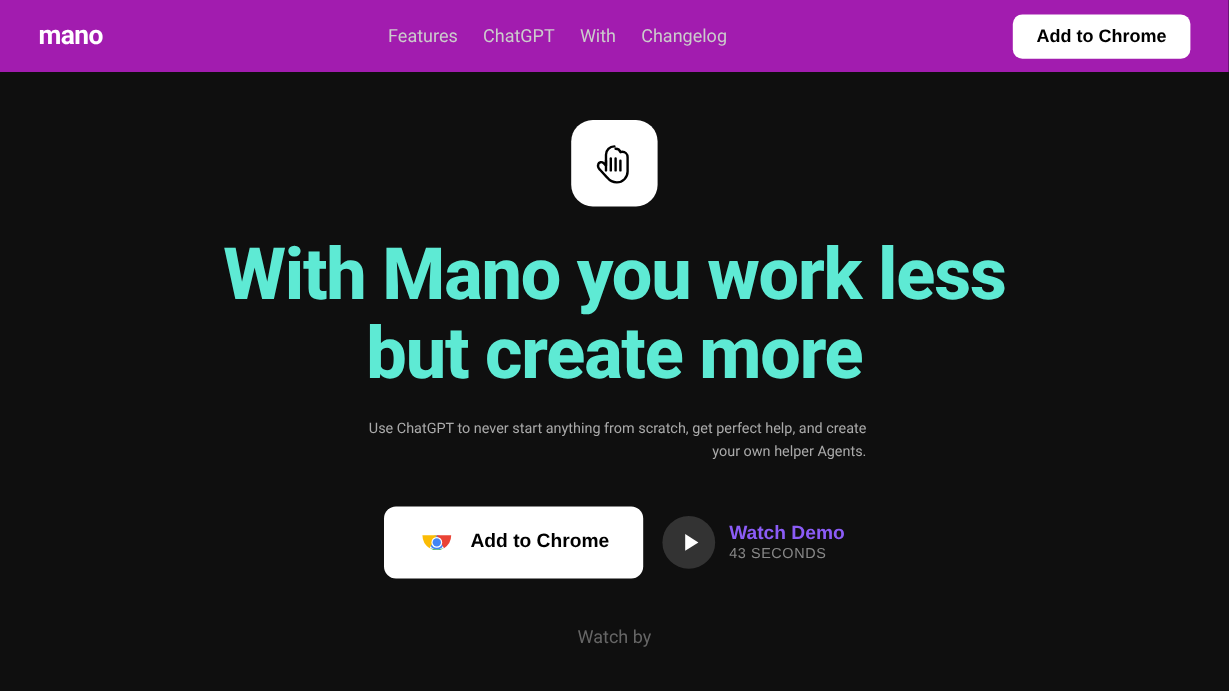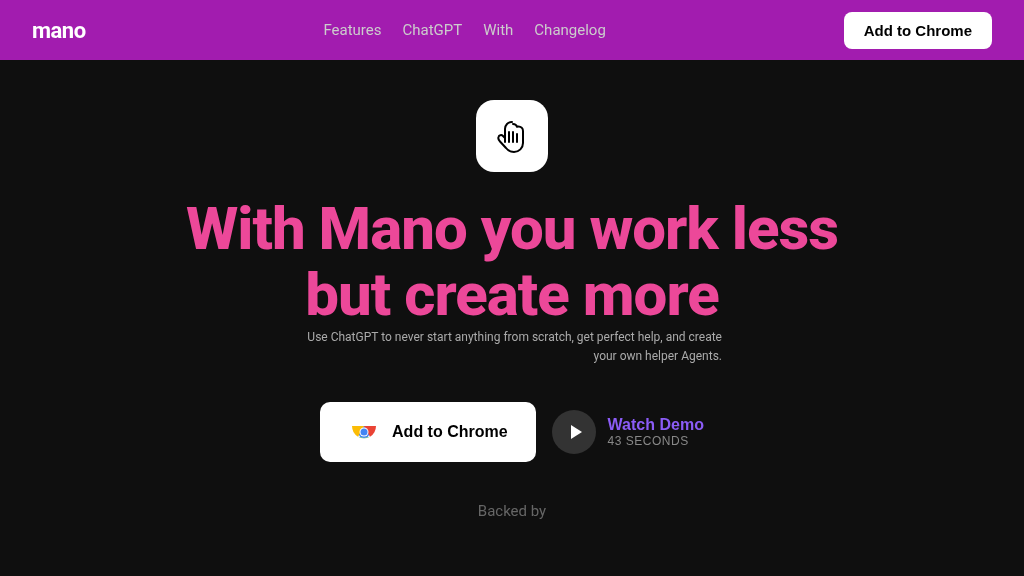--- a/index.html
+++ b/index.html
@@ -82,22 +82,23 @@
     .app-icon svg {
       width: 44px;
       height: 44px;
     }
 
     
     .hero-title {
       font-size: 60px;
       font-weight: 800;
       line-height: 1.1;
-      color: #ec4899;
+      color: #5eead4;
       max-width: 700px;
+      margin-bottom: 20px;
       letter-spacing: -1px;
     }
 
     .hero-subtitle {
       font-size: 12px;
       color: #aaaaaa;
       line-height: 1.6;
       max-width: 420px;
       margin-bottom: 36px;
       text-align: right;
@@ -240,15 +241,15 @@
         </svg>
       </div>
       <div class="demo-text">
         <div class="demo-title">Watch Demo</div>
         <div class="demo-sub">43 SECONDS</div>
       </div>
     </button>
 
   </div>
 
-  <div class="backed-by">Backed by</div>
+  <div class="backed-by">Watch by</div>
 
 </main>
 
 </body></html>

